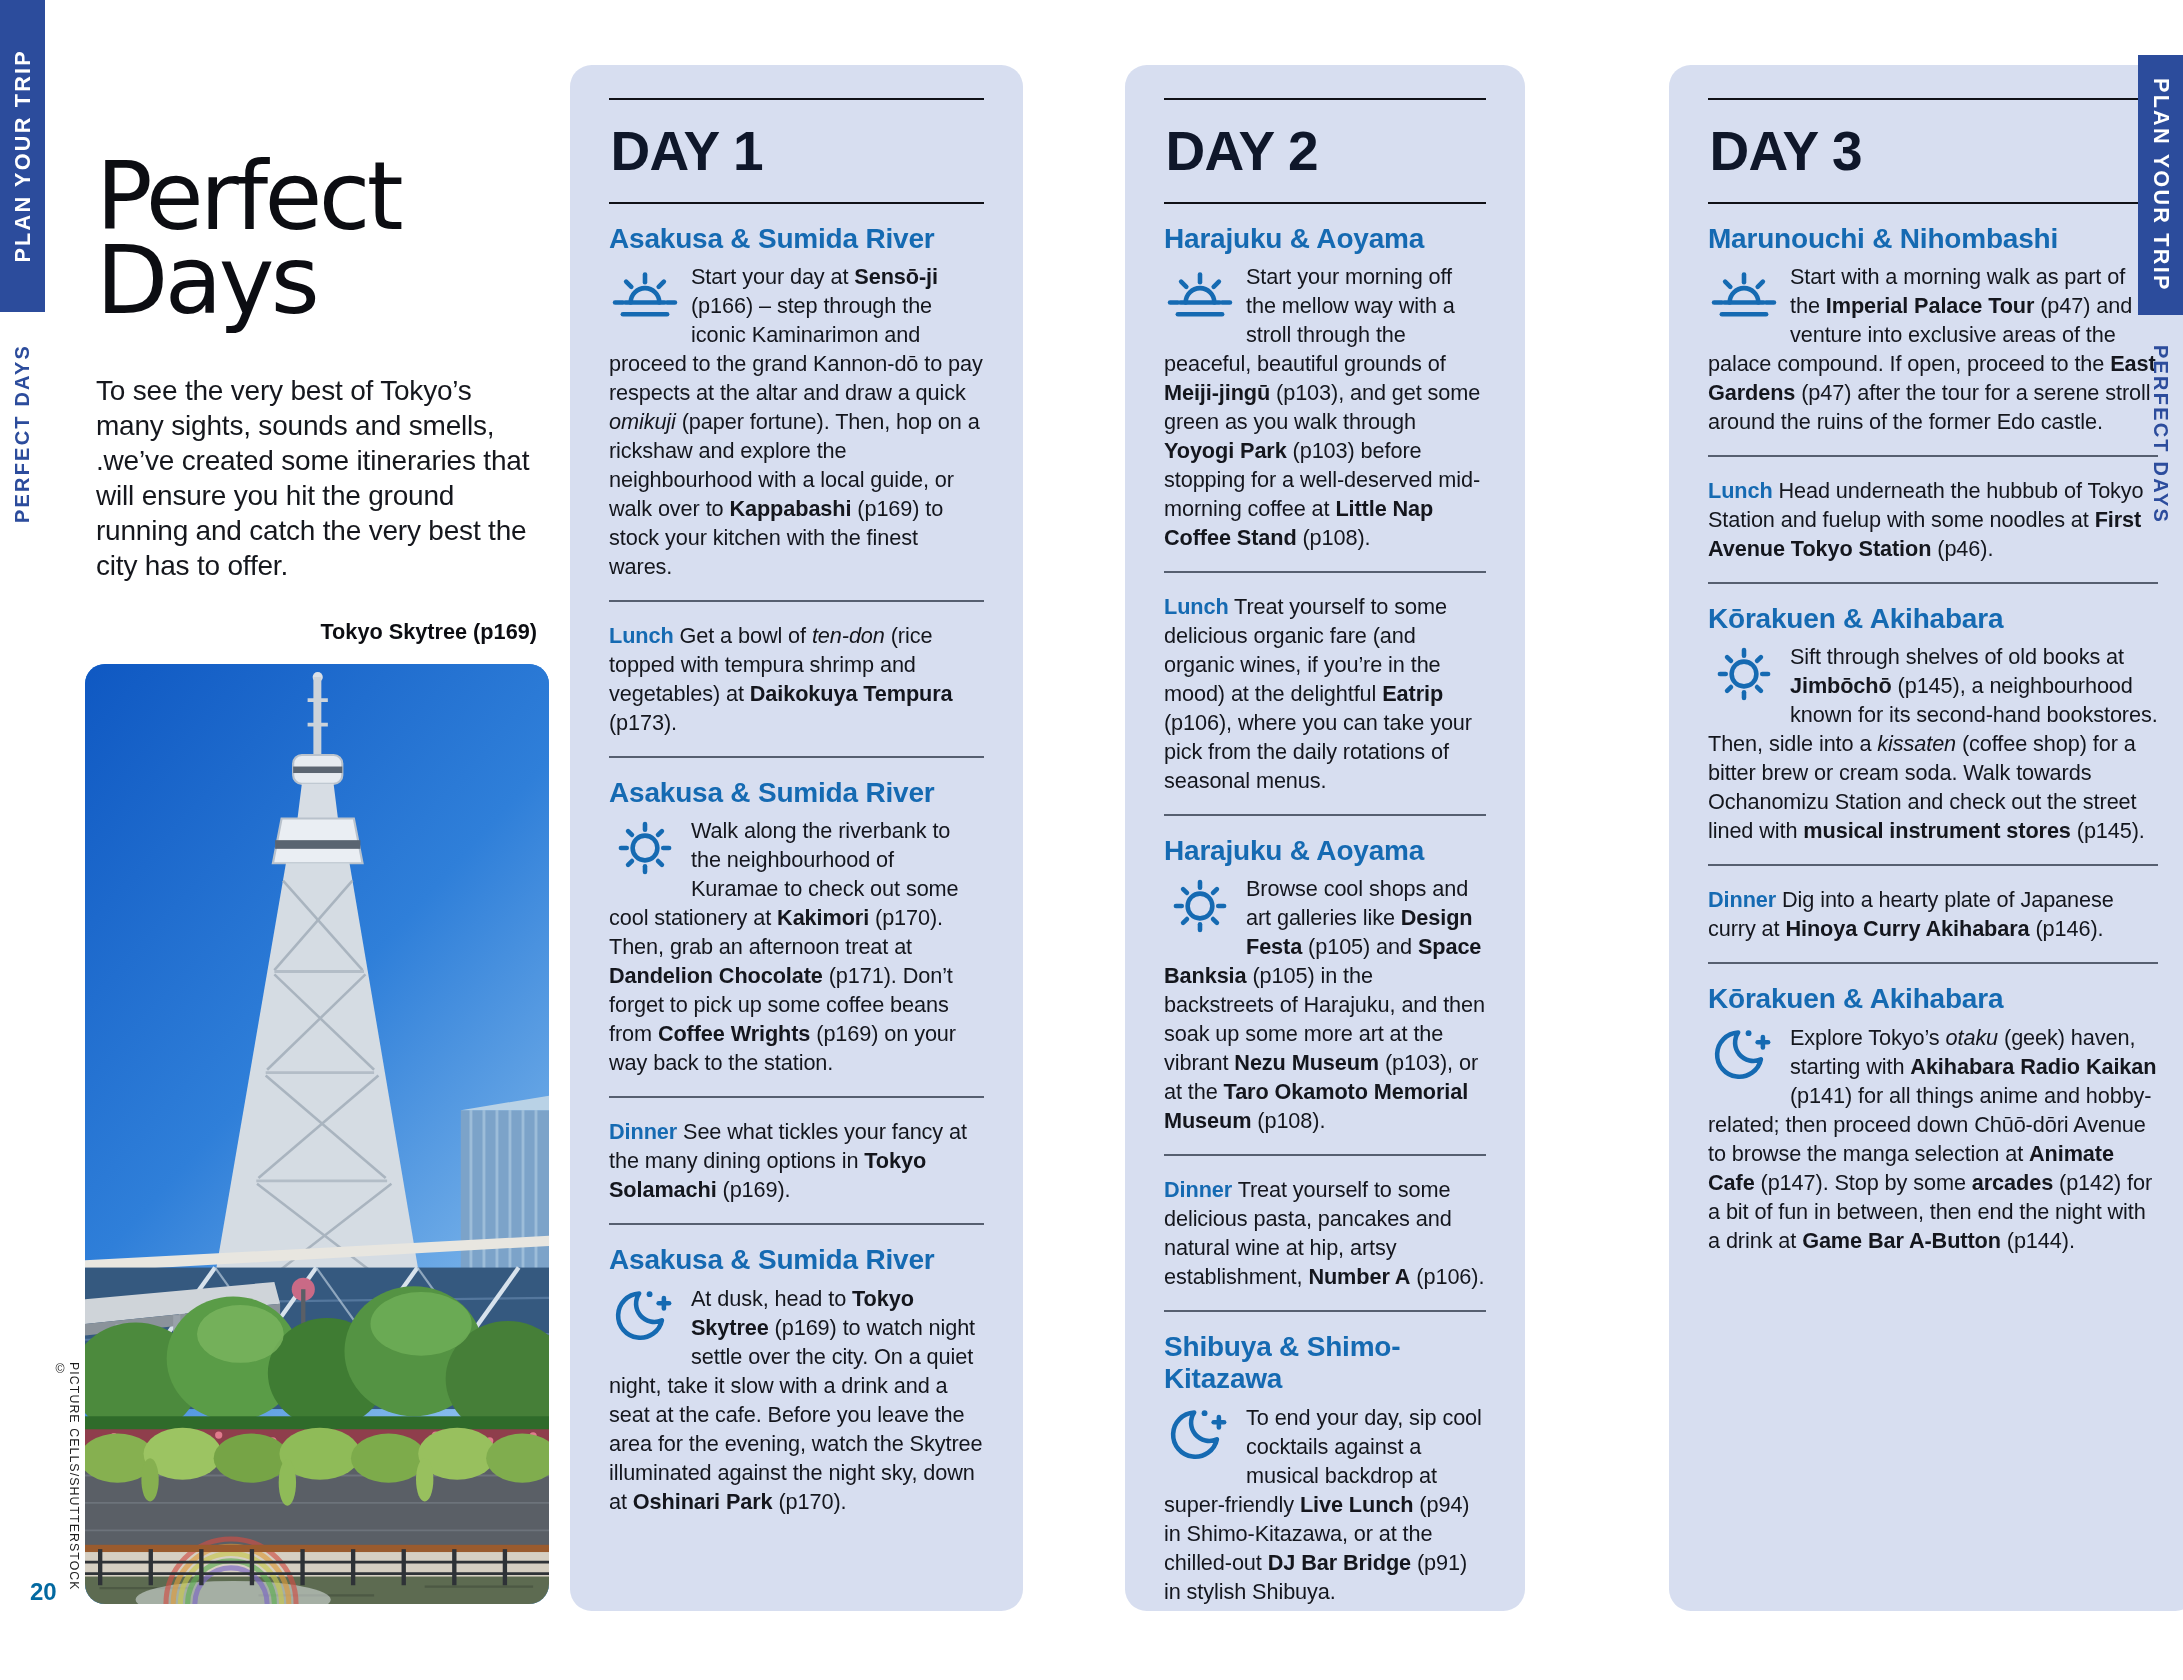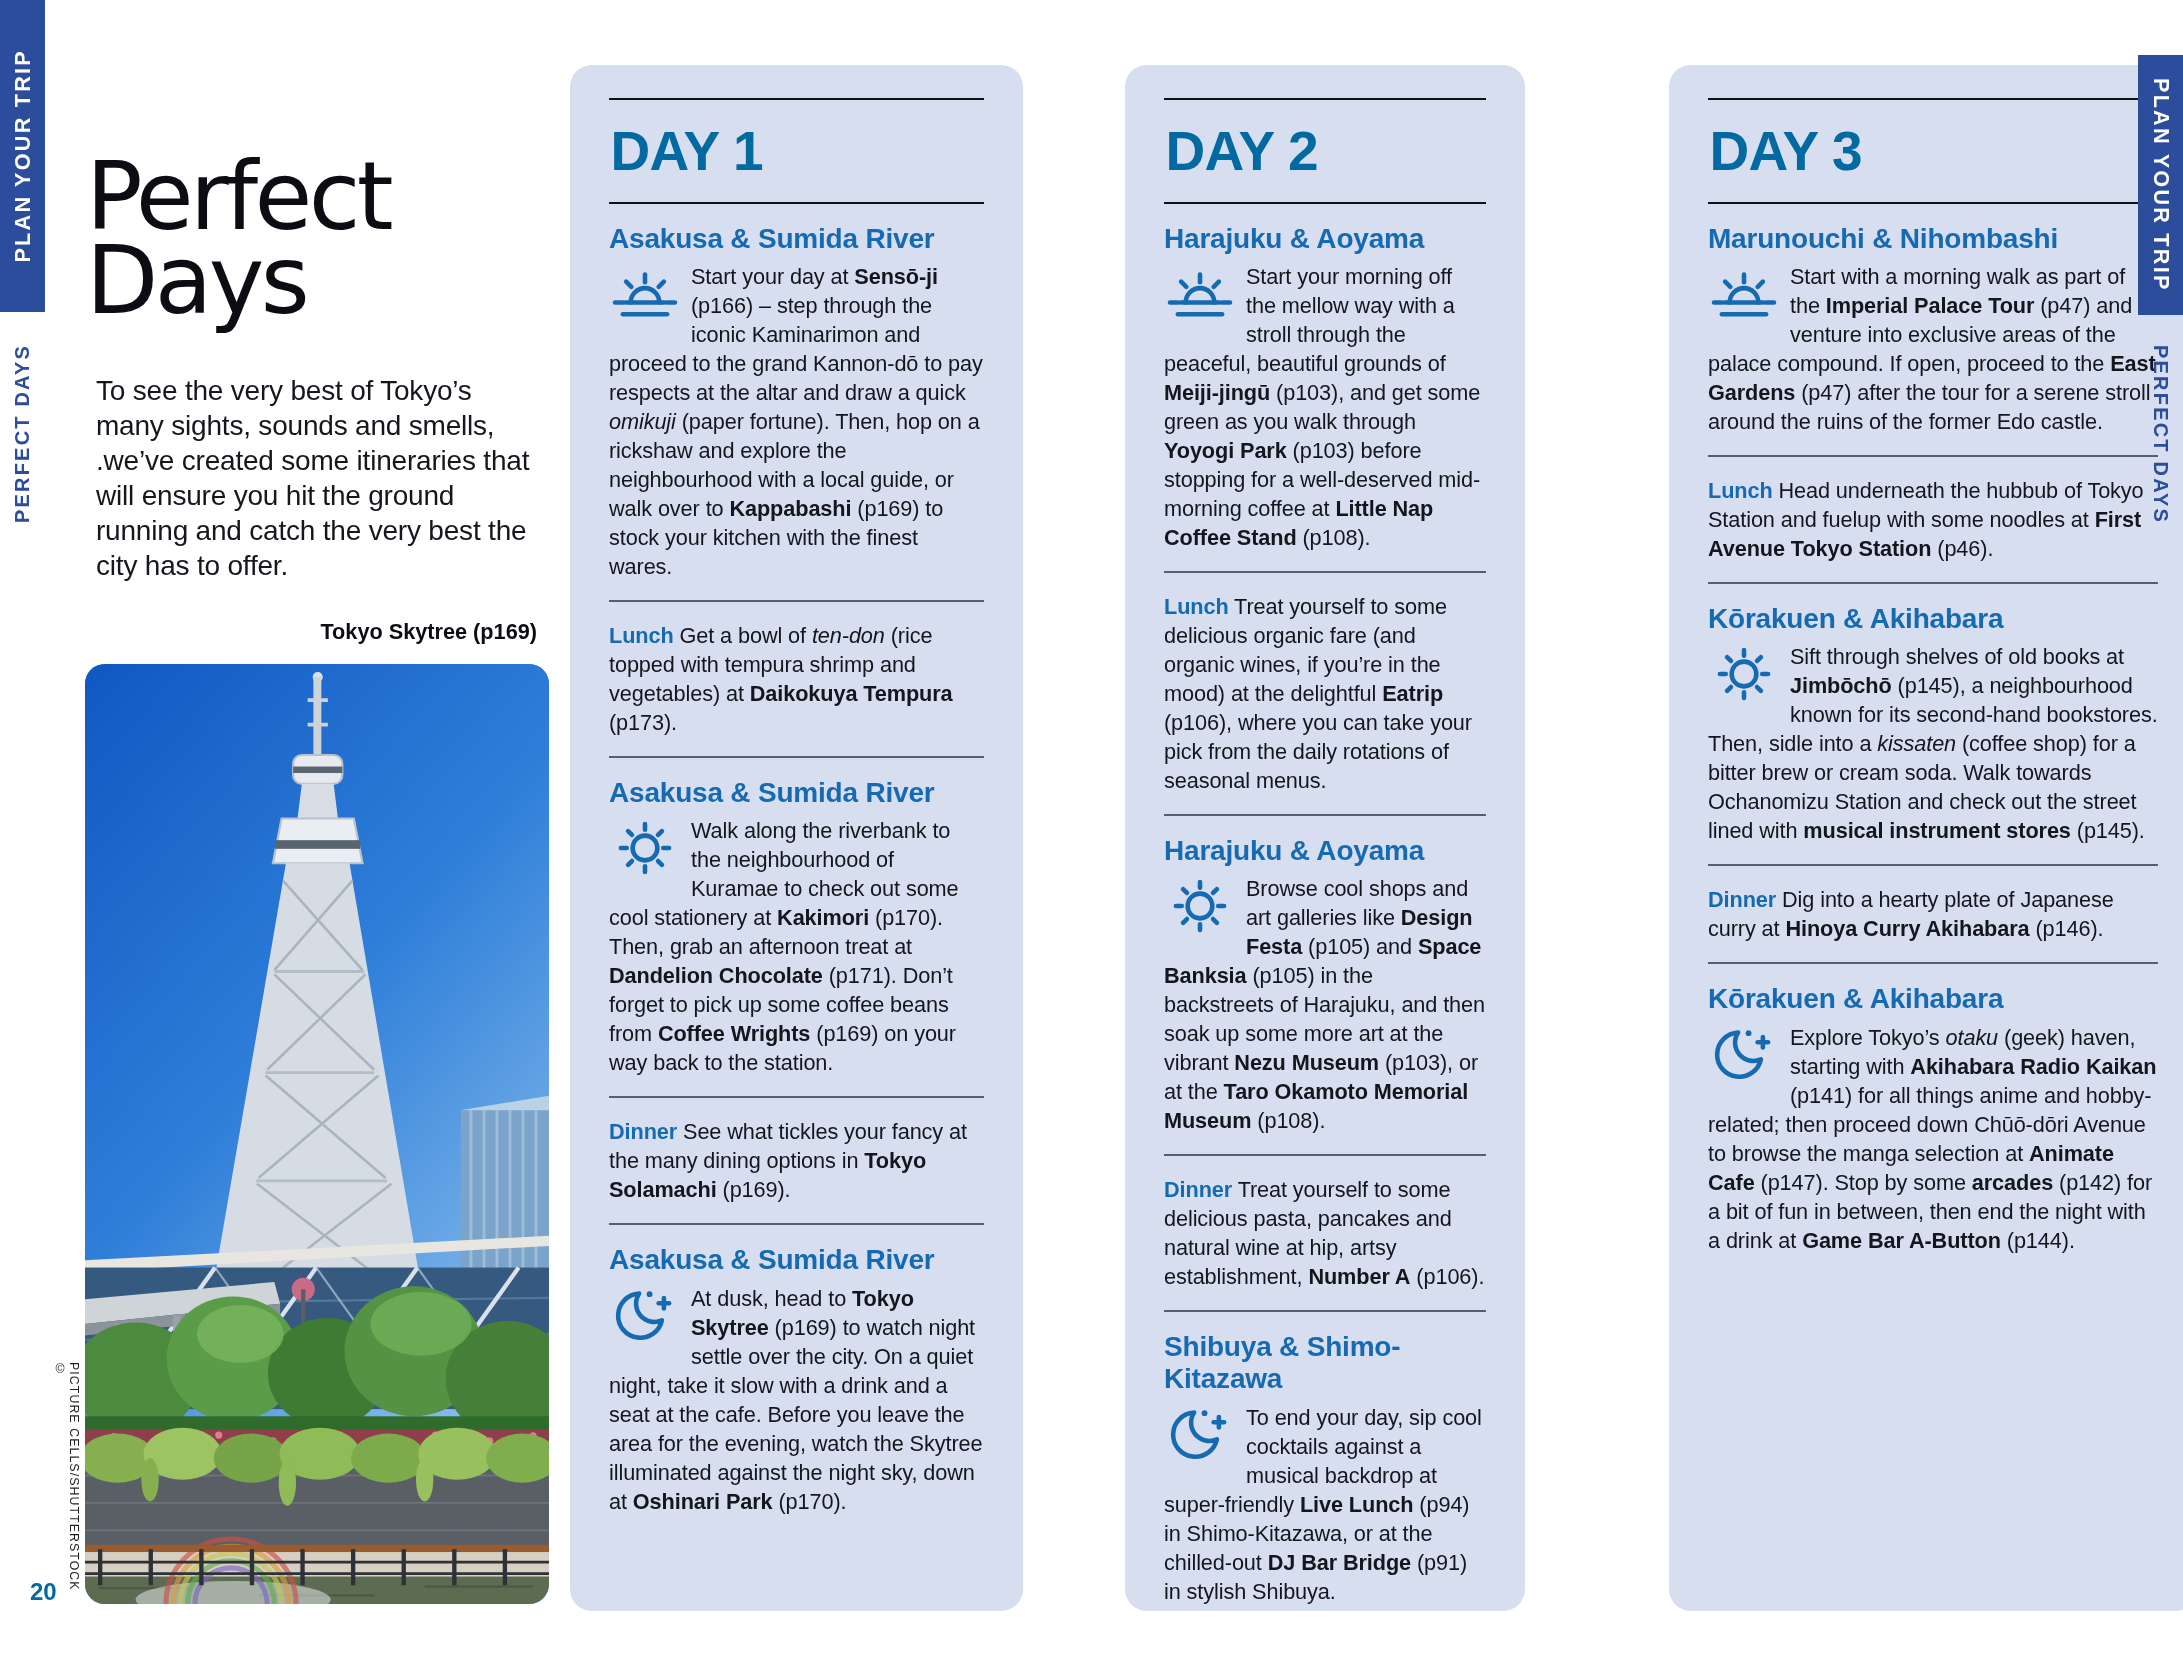--- a/index.html
+++ b/index.html
@@ -19,21 +19,21 @@
   #tabL{left:0;top:0;width:45px;height:312px;background:var(--navy);}
   #tabL span{transform:rotate(180deg);color:#fff;font-size:21.7px;}
   #subL{left:0;top:331px;width:45px;height:206px;}
   #subL span{transform:rotate(180deg);color:var(--navy);font-size:20px;}
   #tabR{left:2138px;top:55px;width:45px;height:260px;background:var(--navy);}
   #tabR span{color:#fff;font-size:21.7px;}
   #subR{left:2138px;top:326px;width:45px;height:217px;}
   #subR span{color:var(--navy);font-size:20px;}
   
   .title{
-    position:absolute;left:86px;top:155px;margin:0;
+    position:absolute;left:96px;top:155px;margin:0;
     font-family:"DejaVu Sans","Liberation Sans",sans-serif;
     font-size:94px;line-height:84px;font-weight:500;letter-spacing:-3.6px;color:#0c0d12;
   }
   .para{
     position:absolute;left:88px;top:365px;width:449px;margin:8px;
     font-size:28px;line-height:35px;letter-spacing:-0.2px;color:#15171d;
   }
   .caption{
     position:absolute;left:88px;top:619px;width:449px;margin:0;
     text-align:right;font-size:21.7px;font-weight:700;color:#0c0d12;
@@ -52,21 +52,21 @@
   #p21{left:2133px;top:1577px;}
   
   .panel{
     position:absolute;top:65px;height:1546px;box-sizing:border-box;
     background:var(--panel);border-radius:21.7px;padding:33px 39px 21.7px 39px;overflow:hidden;
   }
   #panel1{left:570px;width:453px;}
   #panel2{left:1125px;width:400px;}
   #panel3{left:1669px;width:528px;}
   .day-head{border-top:2.9px solid #101117;border-bottom:2.9px solid #101117;padding:19px 1.4px;margin:0 0 19px 0;}
-  .day-head h2{margin:0;font-size:55px;font-weight:800;letter-spacing:-0.7px;color:#0369a1;}
+  .day-head h2{margin:0;font-size:55px;font-weight:800;letter-spacing:-0.7px;color:#0f172a;}
   .shead{margin:0 0 7.2px 0;font-size:28px;font-weight:700;letter-spacing:-0.2px;color:var(--accent);}
   .body{margin:0;font-size:21.7px;line-height:29px;letter-spacing:-0.1px;color:var(--ink);}
   .body .b{font-weight:700;margin-top:20px;}
   .body .i{font-style:italic;}
   .body .accent{color:var(--accent);}
   .sec{overflow:visible;}
   .sec:after{content:"";display:block;clear:both;}
   .icon{float:left;width:72px;height:56px;margin:3.6px 10px 1.4px 0;}
   .icon svg{width:100%;height:100%;display:block;}
   .div{border:none;border-top:2.2px solid #565f70;margin:19px 0;}

